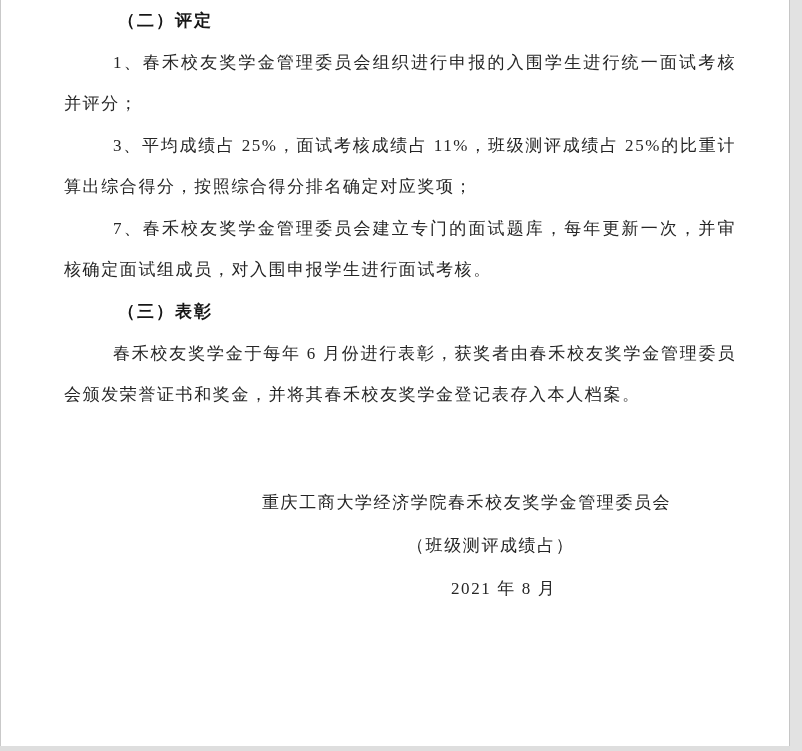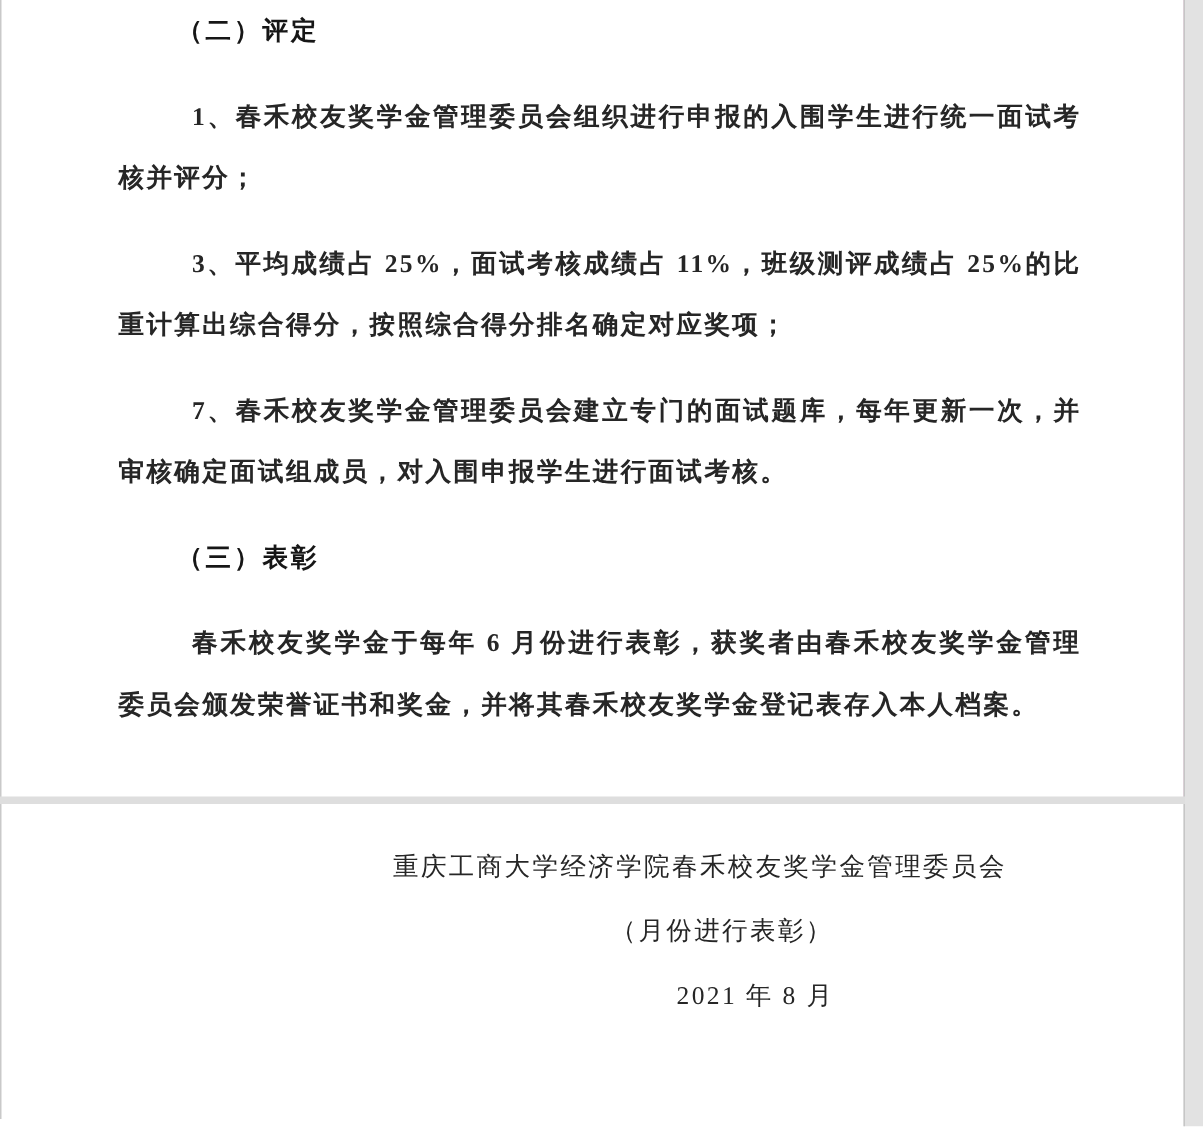--- a/index.html
+++ b/index.html
@@ -7,22 +7,22 @@
     padding: 0;
     width: 802px;
     height: 751px;
     overflow: hidden;
     background: #ffffff;
     font-family: "Liberation Serif", "DejaVu Serif", serif;
   }
   .viewport {
     position: relative;
     width: 802px;
-    height: 536px;
-    background: #f9a8d4;
+    height: 751px;
+    background: #b91c1c;
   }
   .page {
     position: absolute;
     left: 0;
     top: 0;
     width: 789px;
     height: 746px;
     box-sizing: border-box;
     background: #ffffff;
     border-left: 1px solid #c9c9c9;
@@ -32,29 +32,28 @@
     margin: 0;
     font-size: 17px;
     font-weight: bold;
     line-height: 41px;
     letter-spacing: 2px;
     text-indent: 55px;
     color: #161616;
     font-family: "Liberation Sans", "DejaVu Sans", sans-serif;
   }
   .para {
-    margin: 16px;
+    margin: 1px;
     font-size: 17px;
     line-height: 41px;
     letter-spacing: 1.6px;
     text-align: justify;
     text-justify: inter-character;
     text-indent: 49px;
     color: #262626;
-    font-weight: bold;
   }
   .signature {
     margin-top: 66px;
   }
   .sig-line {
     margin: 0;
     font-size: 17px;
     line-height: 43px;
     letter-spacing: 1.6px;
     color: #262626;
@@ -96,21 +95,21 @@
 
     <p class="para">7、春禾校友奖学金管理委员会建立专门的面试题库，每年更新一次，并审核确定面试组成员，对入围申报学生进行面试考核。</p>
 
     <h2 class="heading">（三）表彰</h2>
 
     <p class="para">春禾校友奖学金于每年 6 月份进行表彰，获奖者由春禾校友奖学金管理委员会颁发荣誉证书和奖金，并将其春禾校友奖学金登记表存入本人档案。</p>
 
 
     <div class="signature">
       <div class="sig-line sig-org">重庆工商大学经济学院春禾校友奖学金管理委员会</div>
-      <div class="sig-line sig-seal">（月份进行表彰）</div>
+      <div class="sig-line sig-seal">（班级测评成绩占）</div>
       <div class="sig-line sig-date">2021 年 8 月</div>
     </div>
 
   </div>
 
   <div class="edge-right"></div>
   <div class="edge-bottom"></div>
 </div>
 
 </body></html>

